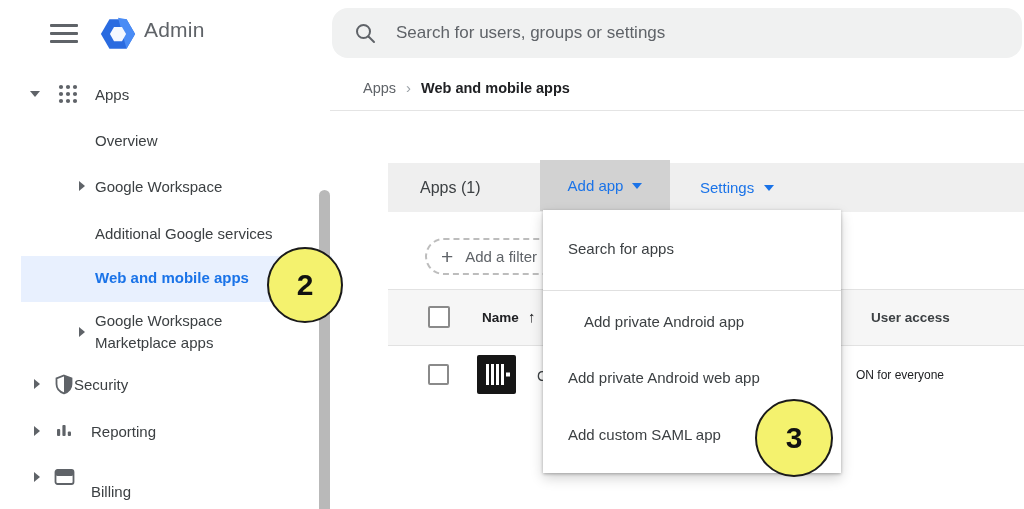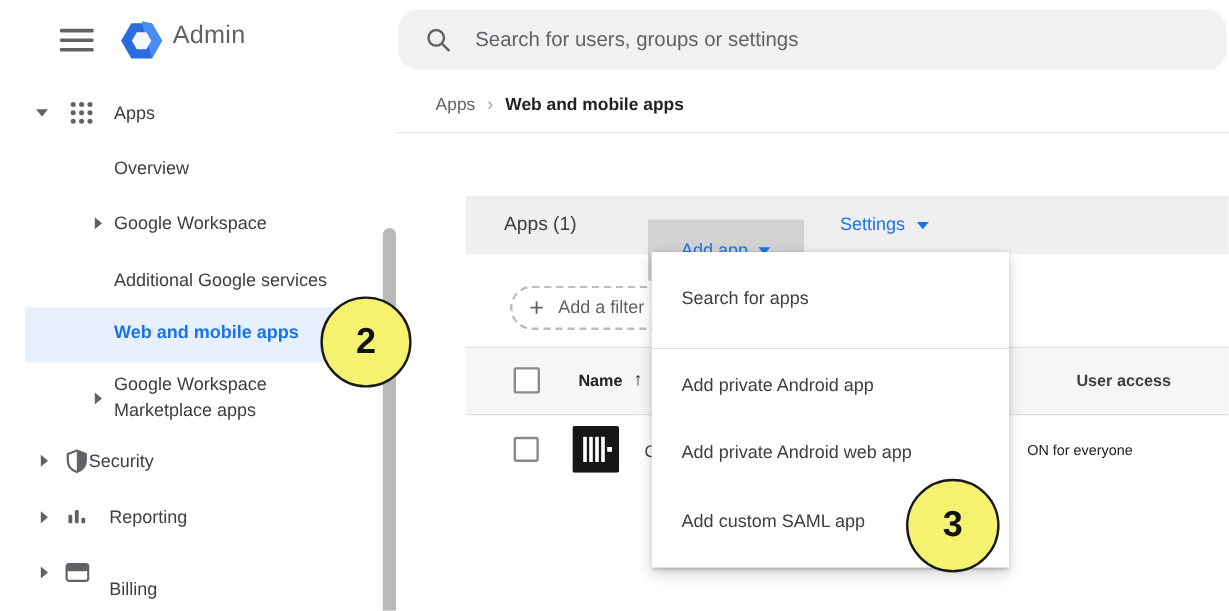--- a/index.html
+++ b/index.html
@@ -30,46 +30,46 @@
   .caret-down { width:0; height:0; border-left:5px solid transparent; border-right:5px solid transparent; border-top:6px solid #5f6368; }
   .caret-right { width:0; height:0; border-top:5px solid transparent; border-bottom:5px solid transparent; border-left:6px solid #5f6368; }
   .selected-band { position:absolute; left:21px; top:256px; width:311px; height:46px; background:#e8f0fe; cursor:pointer; }
   .selected-band .side-label { position:absolute; left:74px; top:13px; color:#1a73e8; font-weight:bold; }
   .two-line { line-height:22px; }
   .scrollbar { position:absolute; left:319px; top:190px; width:11px; height:330px; background:#b9b9b9; border-radius:6px; cursor:grab; }
 
   
   .toolbar { position:absolute; left:388px; top:163px; width:636px; height:49px; background:#efefef; }
   .toolbar-title { position:absolute; left:420px; top:163px; height:49px; display:flex; align-items:center; font-size:16px; color:#3c4043; }
-  .add-app-btn { position:absolute; left:540px; top:183px; width:130px; height:51px; background:#d2d2d2; display:flex; align-items:center; justify-content:center; gap:9px; cursor:pointer; }
+  .add-app-btn { position:absolute; left:540px; top:160px; width:130px; height:51px; background:#d2d2d2; display:flex; align-items:center; justify-content:center; gap:9px; cursor:pointer; }
   .btn-blue-label { font-size:15px; color:#1a73e8; }
   .caret-blue { width:0; height:0; border-left:5px solid transparent; border-right:5px solid transparent; border-top:6px solid #1a73e8; }
   .settings-btn { position:absolute; left:700px; top:163px; height:49px; display:flex; align-items:center; gap:10px; cursor:pointer; }
 
   
   .filter-pill { position:absolute; left:425px; top:238px; height:37px; width:152px; border:2px dashed #bdbdbd; border-radius:19px; display:flex; align-items:center; cursor:pointer; background:#fff; }
   .plus-glyph { margin-left:14px; font-size:21px; color:#5f6368; font-weight:400; line-height:1; }
   .filter-label { margin-left:12px; font-size:15px; color:#5f6368; white-space:nowrap; }
 
   
   .table-header { position:absolute; left:388px; top:289px; width:636px; height:57px; background:#f6f6f6; border-top:1px solid #e2e2e2; border-bottom:1px solid #e2e2e2; }
   .cb { position:absolute; width:22px; height:22px; border:2px solid #8a8a8a; border-radius:2px; background:#fff; cursor:pointer; }
   .header-cb { left:428px; top:306px; }
   .row-cb { left:428px; top:364px; width:21px; height:21px; }
   .col-name { position:absolute; left:482px; top:310px; font-size:13.5px; font-weight:bold; color:#202124; cursor:pointer; }
   .sort-arrow { position:absolute; left:528px; top:308px; font-size:15px; color:#202124; cursor:pointer; }
-  .col-user-access { position:absolute; left:897px; top:310px; font-size:13.5px; font-weight:bold; color:#3c4043; }
+  .col-user-access { position:absolute; left:871px; top:310px; font-size:13.5px; font-weight:bold; color:#3c4043; }
   .app-icon { position:absolute; left:477px; top:355px; width:39px; height:39px; }
   .row-name { position:absolute; left:537px; top:368px; font-size:14px; color:#3c4043; }
   .row-user-access { position:absolute; left:856px; top:368px; font-size:12px; color:#202124; }
 
   
   .menu { position:absolute; left:543px; top:210px; width:298px; height:263px; background:#fff; box-shadow:0 1px 3px rgba(0,0,0,0.28), 0 5px 12px rgba(0,0,0,0.18); z-index:5; }
   .menu-item { position:absolute; left:25px; font-size:15px; color:#3c4043; cursor:pointer; white-space:nowrap; }
-  .mi-0 { top:30px; } .mi-1 { top:103px; } .mi-2 { top:159px; } .mi-3 { top:216px; }
+  .mi-0 { top:30px; } .mi-1 { top:103px;margin-left:16px; } .mi-2 { top:159px; } .mi-3 { top:216px; }
   .menu-divider { position:absolute; left:0; top:80px; width:298px; height:1px; background:#e0e0e0; }
 
   
   .ann-circle { position:absolute; border-radius:50%; background:#f4f26e; border:2px solid #1a1a1a; display:flex; align-items:center; justify-content:center; font-size:30px; font-weight:bold; color:#111; z-index:10; }
   .ann-2 { left:267px; top:247px; width:76px; height:76px; }
   .ann-3 { left:755px; top:399px; width:78px; height:78px; }
 </style>
 </head>
 <body>
 

